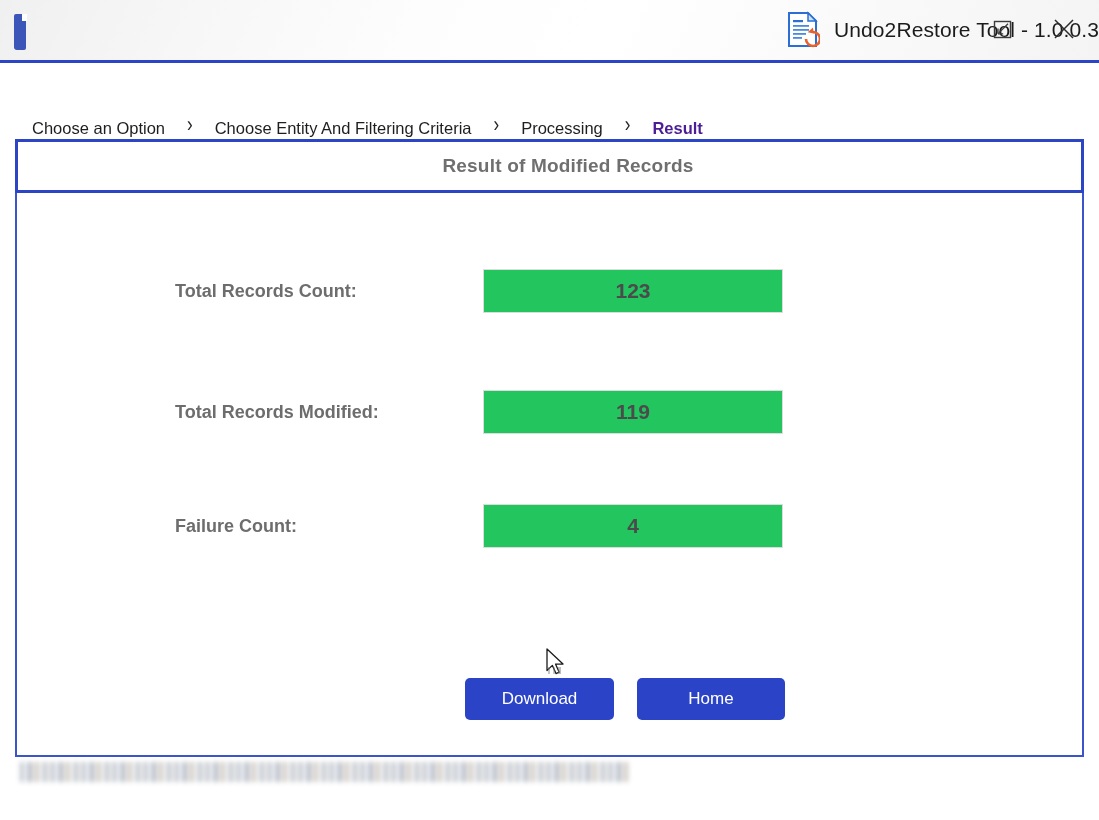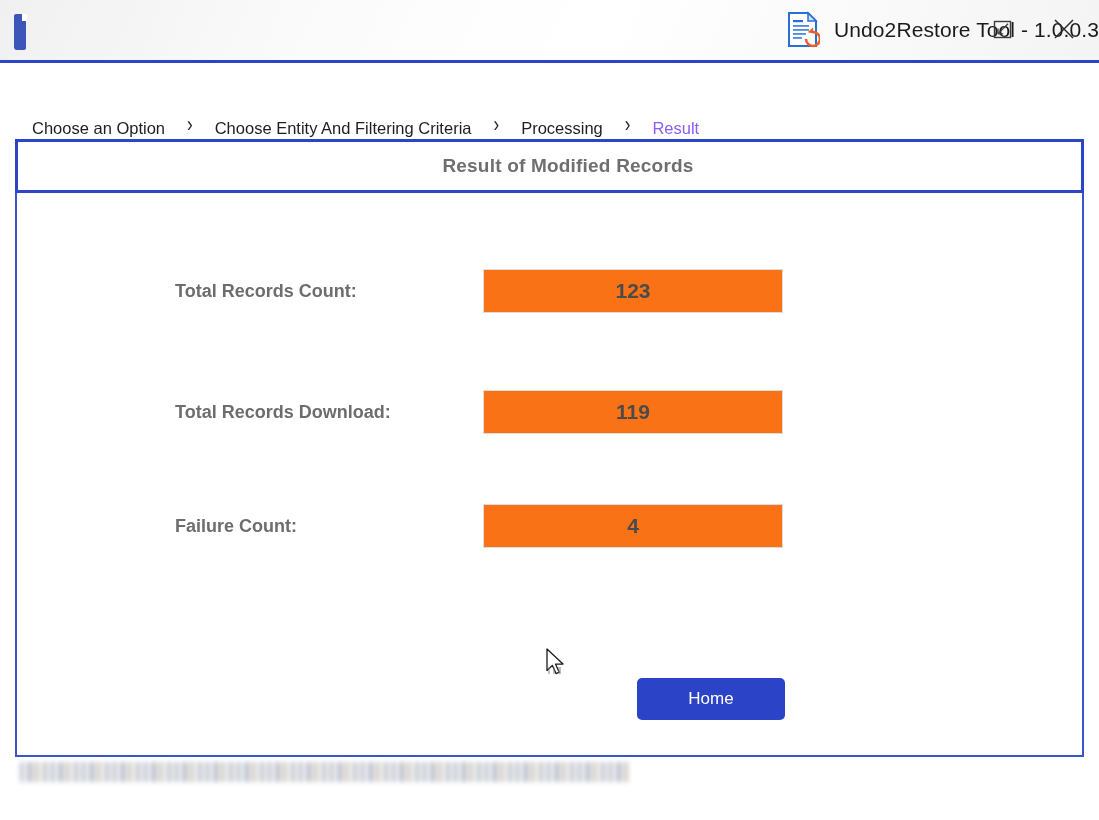--- a/index.html
+++ b/index.html
@@ -96,22 +96,22 @@
     padding-left: 32px;
     box-sizing: border-box;
   }
   .crumb {
     font-size: 16.5px;
     color: #1e1e1e;
     white-space: nowrap;
     cursor: default;
   }
   .crumb.active {
-    color: #8b5cf6;
-    font-weight: normal;
+    color: #4c1d95;
+    font-weight: bold;
   }
   .crumb-sep {
     font-size: 17px;
     color: #262626;
     padding: 0 0 2px 0;
     margin: 0 22px;
     font-weight: 300;
     transform: scaleY(1.35);
     display: inline-block;
   }
@@ -167,21 +167,21 @@
     font-weight: bold;
     color: #6d6d6d;
     white-space: nowrap;
   }
   .field-box {
     position: absolute;
     left: 466px;
     width: 300px;
     height: 44px;
     border: 1px solid #dcdcdc;
-    background: #f97316;
+    background: #22c55e;
     display: flex;
     align-items: center;
     justify-content: center;
     box-sizing: border-box;
   }
   .field-value {
     font-size: 21px;
     font-weight: bold;
     color: #4b4b4b;
   }
@@ -312,34 +312,35 @@
   <div class="panel-body">
 
     <div class="field-row" style="top:74px">
       <span class="field-label">Total Records Count:</span>
       <span class="field-box">
         <span class="field-value">123</span>
       </span>
     </div>
 
     <div class="field-row" style="top:195px">
-      <span class="field-label">Total Records Download:</span>
+      <span class="field-label">Total Records Modified:</span>
       <span class="field-box">
         <span class="field-value">119</span>
       </span>
     </div>
 
     <div class="field-row" style="top:309px">
       <span class="field-label">Failure Count:</span>
       <span class="field-box">
         <span class="field-value">4</span>
       </span>
     </div>
 
     <div class="button-row">
+      <button class="btn btn-download">Download</button>
       <button class="btn btn-home">Home</button>
     </div>
 
   </div>
 </div>
 
 <div class="cursor">
   <svg width="22" height="32" viewBox="0 0 22 32">
     <path d="M1 1 L1 22.5 L6.4 17.4 L10 25.6 L13.2 24.2 L9.6 16.2 L17 16 Z" fill="#ffffff" stroke="#1a1a1a" stroke-width="1.3" stroke-linejoin="round"></path>
   </svg>

